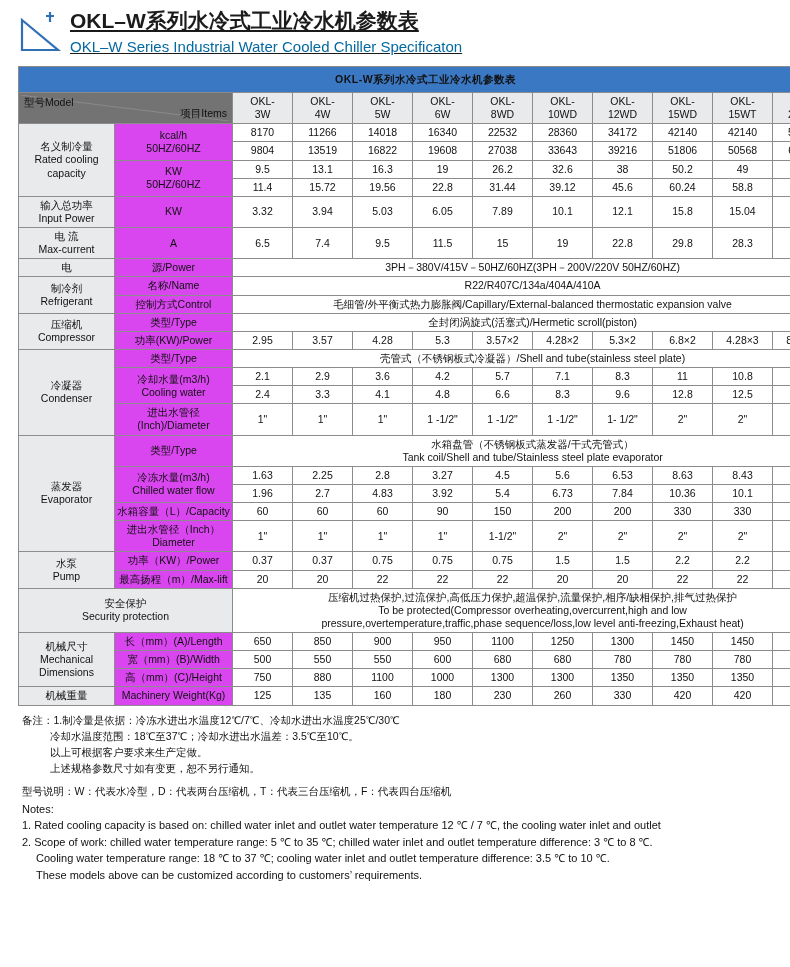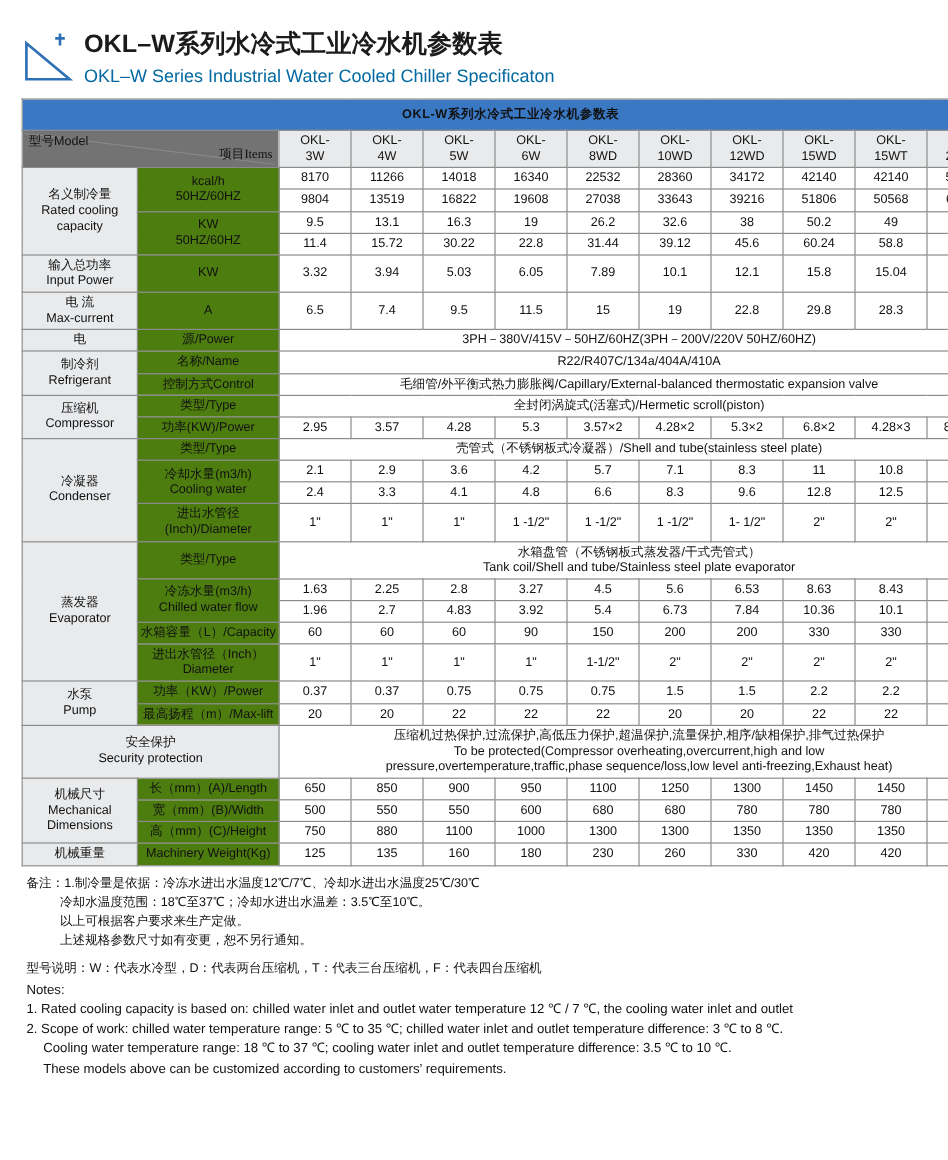--- a/index.html
+++ b/index.html
@@ -7,21 +7,21 @@
   body {
     width: 790px;
     background: #ffffff;
     font-family: "Liberation Sans", sans-serif;
     color: #1a1a1a;
     -webkit-font-smoothing: antialiased;
   }
   .page { width: 790px; padding: 0; position: relative; }
 
   
-  .header { display: flex; align-items: center; padding: 24px 0 4px 18px; }
+  .header { display: flex; align-items: flex-start; padding: 8px 0 4px 18px; text-decoration: underline; }
   .logo { width: 46px; height: 46px; flex: 0 0 46px; margin-top: 2px; }
   .titles { margin-left: 6px; }
   .title-cn {
     font-size: 21px; font-weight: bold; color: #1b1b1b; letter-spacing: 0px;
     line-height: 1.2; white-space: nowrap;
   }
   .title-en {
     font-size: 15px; color: #0369a1; margin-top: 5px; white-space: nowrap;
   }
 
@@ -51,24 +51,24 @@
   }
   .hdr-model {
     position: relative;
     background: #737373;
     height: 30px;
     padding: 0;
   }
   .diag { position: relative; width: 100%; height: 100%; }
   .diag svg { position: absolute; left:0; top:0; width: 100%; height: 100%; }
   .diag .m { position: absolute; left: 4px; top: 1px; font-size: 10.5px; }
-  .diag .i { position: absolute; right: 4px; bottom: 1px; font-size: 10.5px; font-family: Liberation Serif, serif; }
+  .diag .i { position: absolute; right: 4px; bottom: 1px; font-size: 10.5px; }
   .colhdr { background: #e9eaec; font-size: 10.5px; line-height: 1.2; }
   .rowlbl { background: #e9eaec; font-size: 10.5px; line-height: 1.3; }
-  .sublbl { background: #4d7c0f; font-size: 10.5px; line-height: 1.3; }
+  .sublbl { background: #d946ef; font-size: 10.5px; line-height: 1.3; }
   .wide { font-size: 10.5px; }
   .small { font-size: 9.5px; }
 
   
   col.c-lbl   { width: 96px; }
   col.c-sub   { width: 118px; }
   col.c-data  { width: 60px; }
 
   
   .notes { padding: 6px 32px 10px 22px; }
@@ -216,21 +216,21 @@
       <td>26.2</td>
       <td>32.6</td>
       <td>38</td>
       <td>50.2</td>
       <td>49</td>
       <td>66</td>
     </tr>
     <tr>
       <td>11.4</td>
       <td>15.72</td>
-      <td>30.22</td>
+      <td>19.56</td>
       <td>22.8</td>
       <td>31.44</td>
       <td>39.12</td>
       <td>45.6</td>
       <td>60.24</td>
       <td>58.8</td>
       <td>79.2</td>
     </tr>
 
     <tr>

